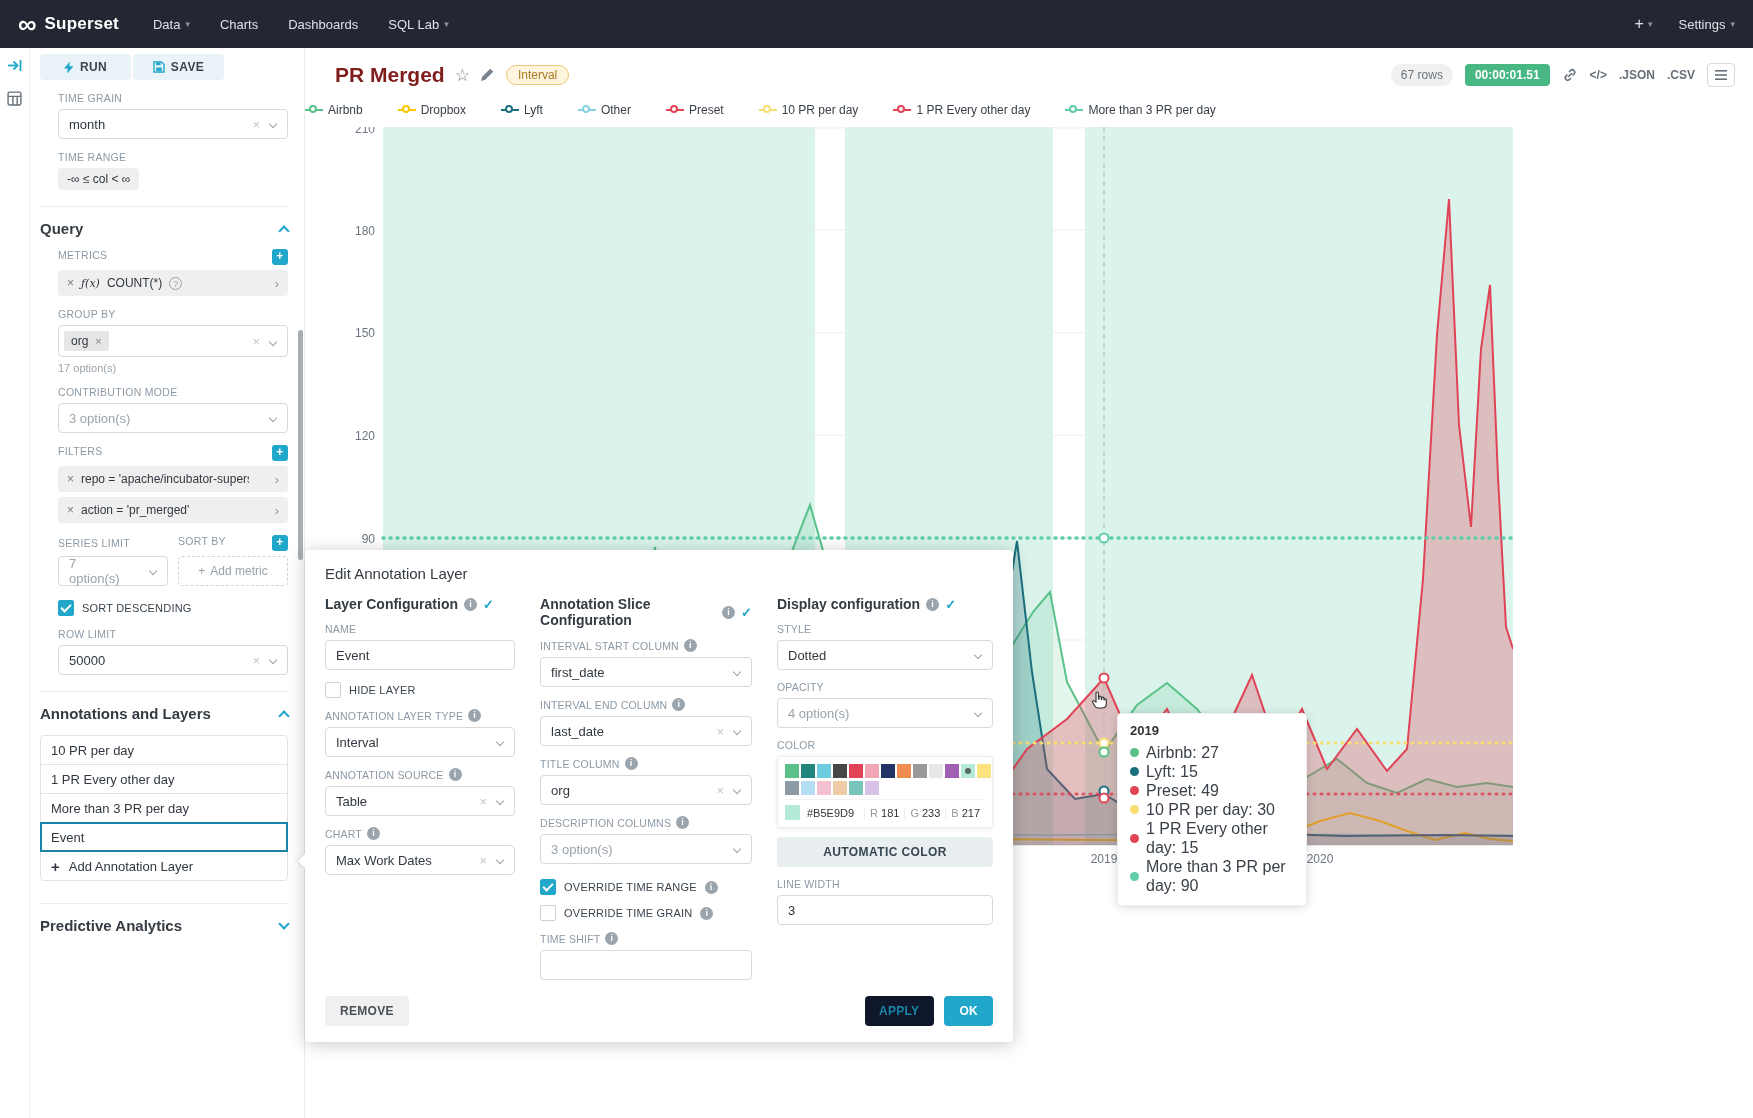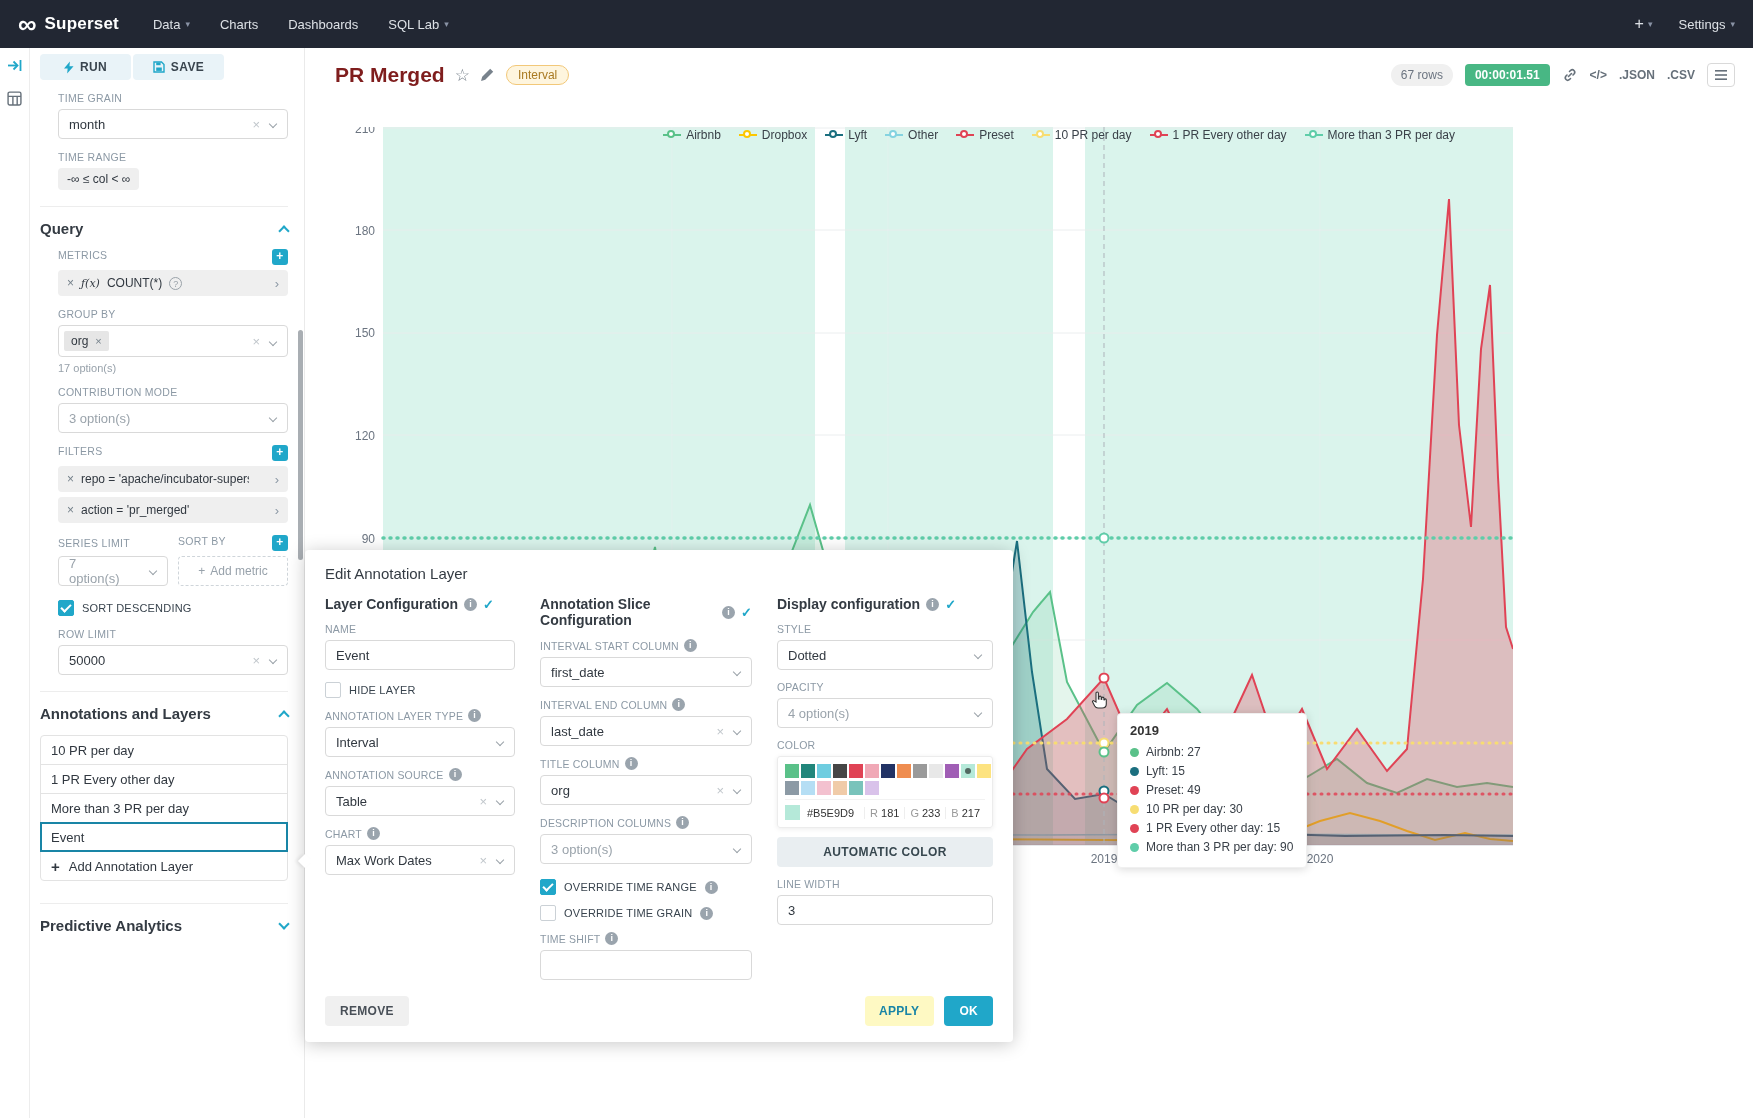--- a/index.html
+++ b/index.html
@@ -65,31 +65,31 @@
   .main { position:absolute; left:305px; top:48px; right:0; bottom:0; background:#fff; }
   .main-header { position:absolute; top:10px; left:30px; right:18px; height:34px; display:flex; align-items:center; gap:10px; z-index:5; }
   .page-title { font-size:21px; font-weight:600; color:#7f1d1d; }
   .star { font-size:17px; color:#78828C; cursor:pointer; }
   .badge { background:#FEF5DE; border:1px solid #F2C879; color:#A97A22; font-size:12px; border-radius:11px; padding:2px 11px; margin-left:2px; }
   .hdr-right { margin-left:auto; display:flex; align-items:center; gap:12px; }
   .rows-pill { background:#F0F0F0; color:#6B7480; font-size:12px; border-radius:12px; padding:4px 10px; }
   .timer-pill { color:#fff; font-size:12px; font-weight:600; border-radius:4px; padding:4px 10px; }
   .ico-btn { color:#66707A; font-size:12px; font-weight:700; cursor:pointer; display:flex; align-items:center; }
   .menu-btn { border:1px solid #D9D9D9; border-radius:4px; width:28px; height:24px; display:flex; align-items:center; justify-content:center; cursor:pointer; }
-  .legend { position:absolute; top:55px; left:0; width:1150px; display:flex; justify-content:flex-end; gap:18px; z-index:4;margin-top:25px; }
+  .legend { position:absolute; top:55px; left:0; width:1150px; display:flex; justify-content:flex-start; gap:35px; z-index:4; }
   .lg-item { display:flex; align-items:center; gap:5px; font-size:12px; color:#3A4149; cursor:pointer; }
   .lg-sym { position:relative; width:18px; height:10px; }
   .lg-line { position:absolute; top:4px; left:0; right:0; height:2px; }
   .lg-dot { position:absolute; left:4px; top:0; width:8px; height:8px; border:2px solid #999; border-radius:50%; background:#fff; }
   .chart-svg { position:absolute; left:40px; top:79px; }
 
   
   .tooltip { position:absolute; left:1117px; top:713px; width:190px; background:#fff; border:1px solid #F0F0F0; border-radius:4px; box-shadow:0 1px 10px rgba(0,0,0,.16); padding:9px 12px 10px; z-index:40; }
   .tt-title { font-size:13px; font-weight:700; color:#333; margin-bottom:5px; }
-  .tt-row { display:flex; align-items:center; gap:7px; font-size:12px; color:#3A4149; line-height:19px; }
+  .tt-row { display:flex; align-items:center; gap:7px; font-size:16px; color:#3A4149; line-height:19px; }
   .tt-dot { width:9px; height:9px; border-radius:50%; flex:0 0 auto; }
 
   
   .popover { position:absolute; left:305px; top:550px; width:708px; min-height:450px; background:#fff; border-radius:4px; box-shadow:0 2px 18px rgba(0,0,0,.22); z-index:50; padding:15px 20px 16px; }
   .popover::before { content:''; position:absolute; left:-5px; top:306px; width:10px; height:10px; background:#fff; transform:rotate(45deg); box-shadow:-2px 2px 4px rgba(0,0,0,.08); }
   .pop-title { font-size:15px; font-weight:500; color:#343B43; margin-bottom:14px; }
   .pop-cols { display:flex; gap:25px; }
   .pcol1 { width:192px; } .pcol2 { width:214px; } .pcol3 { width:216px; }
   .pcol-head { font-size:14px; font-weight:600; color:#343B43; display:flex; align-items:center; gap:6px; margin-bottom:4px; }
   .info { width:13px; height:13px; border-radius:50%; background:#9AA4AD; color:#fff; font-size:9px; font-weight:700; text-align:center; line-height:13px; flex:0 0 auto; }
@@ -102,21 +102,21 @@
   .sw .dot { position:absolute; left:4px; top:4px; width:6px; height:6px; border-radius:50%; background:rgba(0,0,0,.55); }
   .picker-foot { display:flex; align-items:center; margin-top:4px; font-size:11px; color:#333; border-top:1px solid #F2F2F2; padding-top:5px; }
   .pf-sw { width:15px; height:15px; margin-right:7px; flex:0 0 auto; }
   .pf-hex { flex:1; }
   .pf-seg { border-left:1px solid #EEE; padding:0 5px; white-space:nowrap; }
   .pf-seg .k { color:#999; margin-right:3px; }
   .auto-btn { margin-top:9px; width:100%; height:30px; background:#E9EEF1; border:none; border-radius:4px; font-size:12px; font-weight:600; letter-spacing:.4px; color:#37474F; cursor:pointer; font-family:inherit; }
   .pop-footer { display:flex; align-items:flex-start; margin-top:16px; }
   .btn { border:none; border-radius:4px; font-size:12px; font-weight:700; letter-spacing:.3px; padding:8px 15px; cursor:pointer; font-family:inherit; }
   .btn-gray { background:#F0F0F0; color:#484F57; }
-  .btn-sec { background:#fef9c3; color:#1985A6;padding-left:14px; }
+  .btn-sec { background:#0f172a; color:#1985A6;padding-left:14px; }
   .btn-pri { background:#20A7C9; color:#fff; }
   .foot-right { margin-left:auto; display:flex; gap:10px; }
   .cursor { position:absolute; left:1091px; top:690px; z-index:55; pointer-events:none; }
 </style>
 </head>
 <body>
 
 <div class="app">
 
   <div class="navbar">

